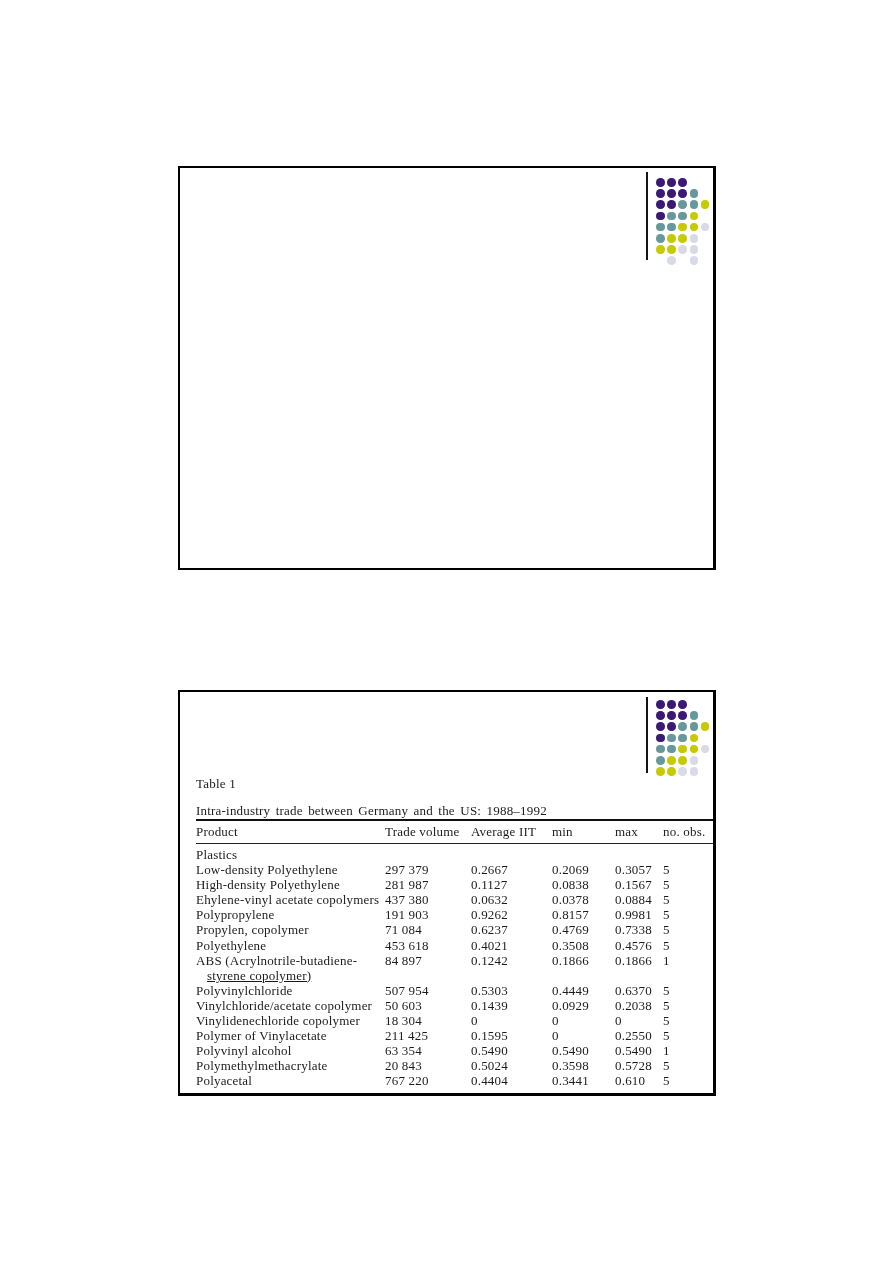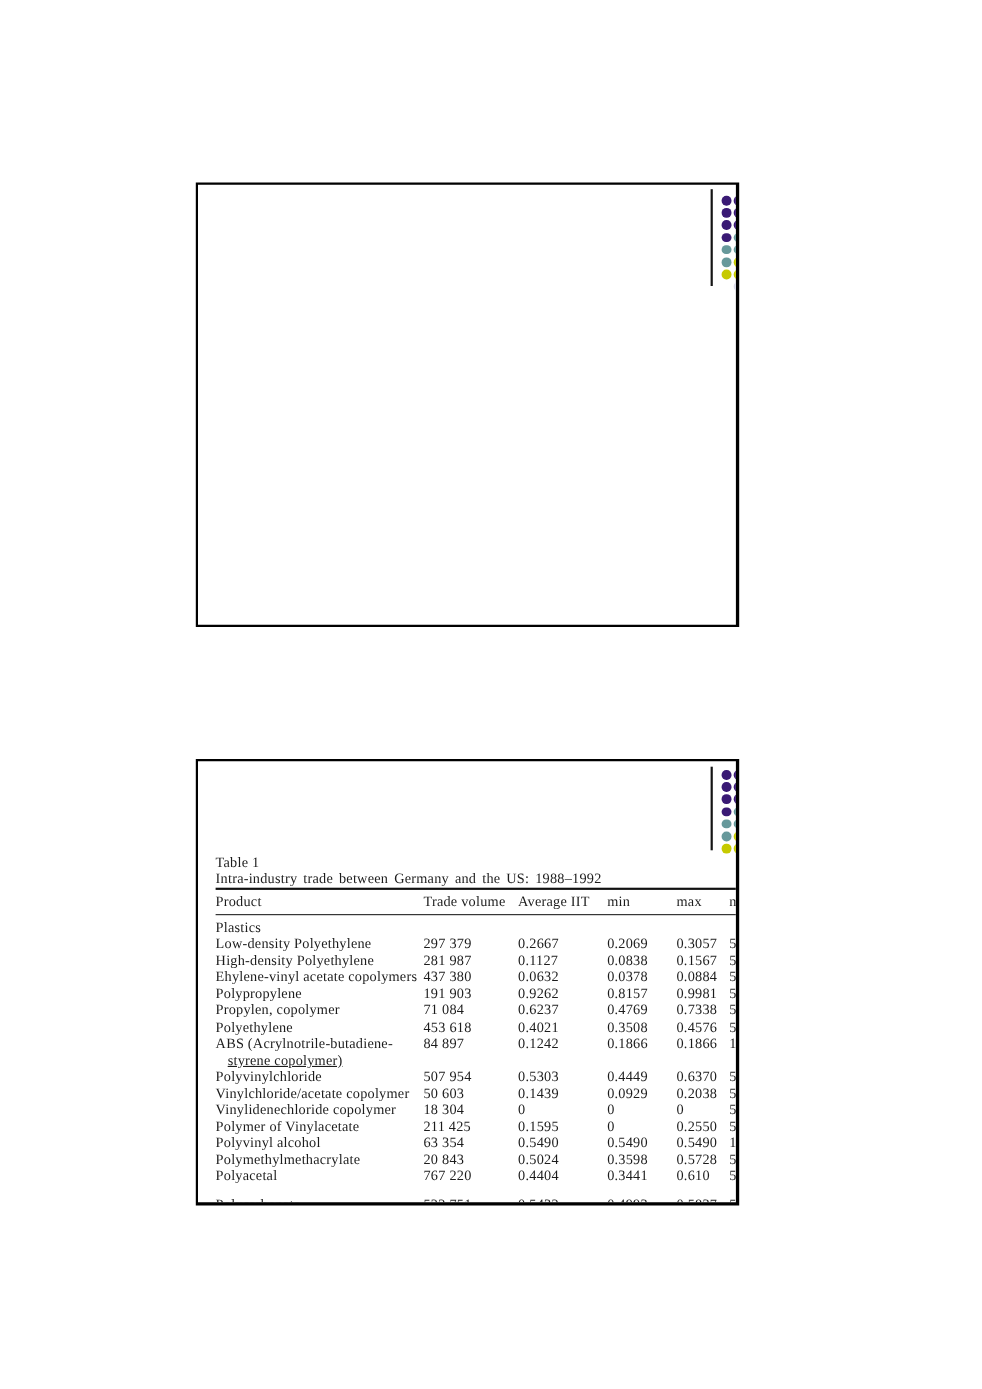--- a/index.html
+++ b/index.html
@@ -1,21 +1,21 @@
 <!DOCTYPE html>
 <html><head>
 <meta charset="utf-8">
 <style>
   html,body { margin:0; padding:0; background:#ffffff; }
   .page {
     position:relative; width:893px; height:1263px; background:#ffffff;
     font-family:"Liberation Serif", serif; color:#1c1c1c;
   }
   .slide {
-    position:absolute; left:178px; width:494px; background:#ffffff;
+    position:absolute; left:178px; width:538px; background:#ffffff;
     border:2px solid #000; border-right-width:3px;
     box-sizing:border-box; overflow:hidden;
   }
   .slide-1 { top:166px; height:404px; }
   .slide-2 { top:690px; height:406px; border-bottom-width:3px; }
 
   
   .vline { position:absolute; width:2px; background:#151515; }
   .slide-1 .vline { left:466px; top:4px;  height:88px; }
   .slide-2 .vline { left:466px; top:5px;  height:76px; }
@@ -23,21 +23,21 @@
     position:absolute; display:grid;
     grid-template-columns:repeat(5, 11.2px); grid-auto-rows:11.2px;
   }
   .slide-1 .dots { left:476px; top:10px; }
   .slide-2 .dots { left:476px; top:8px;  }
   .dot { width:8.6px; height:8.6px; border-radius:50%; }
 
   
   .table-area { position:absolute; left:16px; top:84px; right:0; font-size:13px; letter-spacing:0.2px; }
   .caption-label { line-height:15px; }
-  .caption-title { line-height:15px; word-spacing:2px; }
+  .caption-title { line-height:15px; word-spacing:2px;margin-top:12px; }
   .rule-top { height:2px; background:#111; margin-top:1px; }
   .rule-mid { height:1px; background:#222; }
   .trow {
     display:grid;
     grid-template-columns:187px 86px 81px 63px 48px 1fr;
     line-height:15.1px; white-space:nowrap;
   }
   .thead { padding-top:3px; padding-bottom:4px; }
   .section-row { margin-top:4px; line-height:14px; }
   .c { overflow:visible; }

